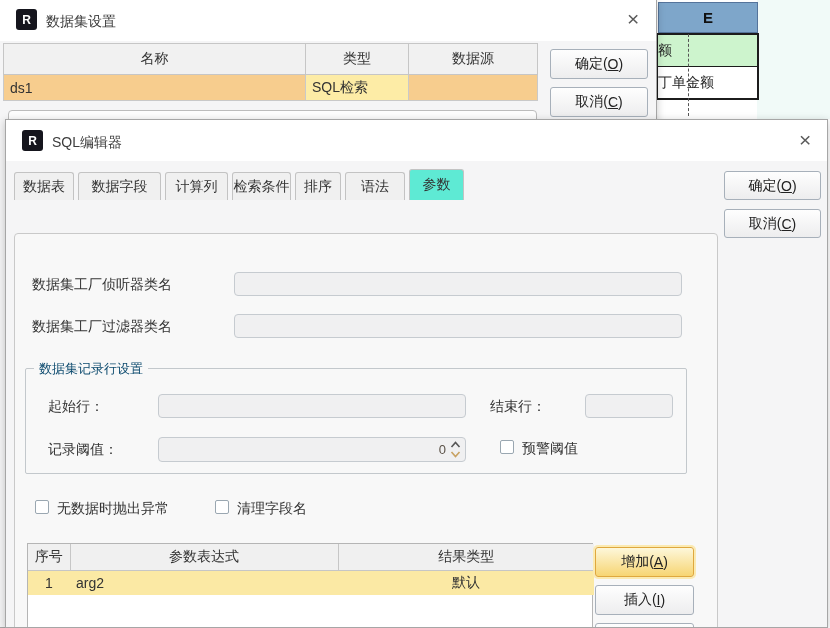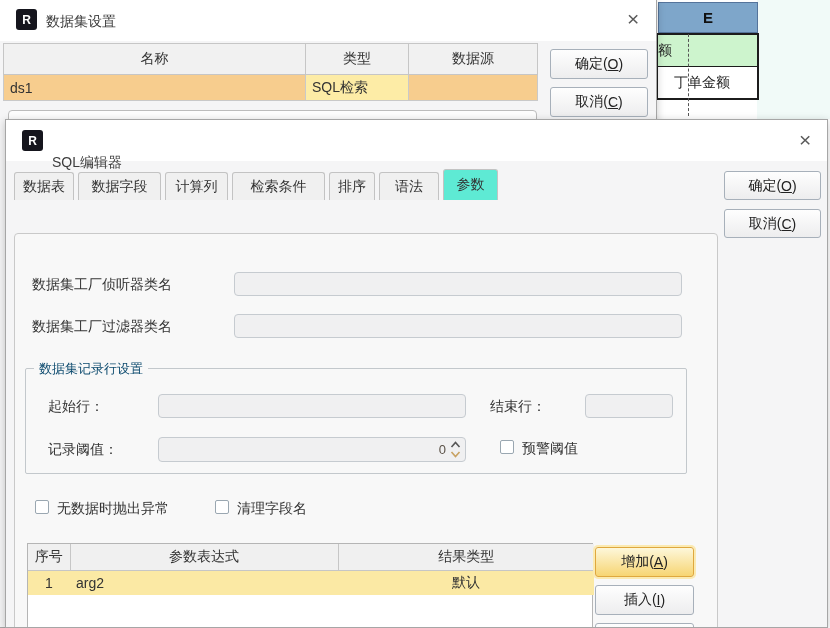--- a/index.html
+++ b/index.html
@@ -10,21 +10,21 @@
   
   #backdrop { left:0; top:0; width:830px; height:119px; z-index:0; }
   .sheet-right { left:757px; top:0; width:73px; height:119px; background:#f1faf8; }
   .col-header { left:658px; top:2px; width:100px; height:31px; background:#7ea6ca;
     border:1px solid #55749b; display:flex; align-items:center; justify-content:center;
     font-weight:bold; font-size:15px; color:#111; }
   .cell-block { left:656px; top:33px; width:103px; height:67px; border:2px solid #1c1c1c; background:#fff; }
   .cell-green { left:0; top:0; width:99px; height:32px; background:#cdf4cd;
     border-bottom:1px solid #1c1c1c; display:flex; align-items:center; font-size:14px; color:#222; }
   .cell-white { left:0; top:33px; width:77px; height:30px; background:#fff;
-    display:flex; align-items:center; font-size:14px; color:#222;padding-left:16px; }
+    display:flex; align-items:center; font-size:14px; color:#222; }
   .dash-line { left:688px; top:34px; width:0; height:82px; border-left:1px dashed #555; }
 
   
   .dialog { background:#f5f5f6; border:1px solid #a6a6a6; box-shadow:0 2px 8px rgba(0,0,0,.22); }
   #dlg1 { left:0; top:0; width:657px; height:628px; z-index:1; border-left:none; border-top:none; }
   #dlg2 { left:5px; top:119px; width:823px; height:509px; z-index:2; overflow:hidden; }
   .titlebar { position:absolute; left:0; top:0; right:0; height:41px; background:#fff; }
   .app-icon { position:absolute; width:21px; height:21px; background:#15151d; border-radius:3px;
     color:#fff; font-weight:bold; font-size:12px; display:flex; align-items:center; justify-content:center; }
   .title-text { position:absolute; font-size:14px; color:#3c3c3c; }
@@ -129,29 +129,29 @@
   <div class="btn" style="left:550px; top:87px; width:98px; height:30px;">
     <span>取消(</span>
       <span class="u">C</span>
       <span>)</span>
   </div>
 </div>
 
 <div id="dlg2" class="abs dialog">
   <div class="titlebar">
     <div class="app-icon" style="left:16px; top:10px;">R</div>
-    <div class="title-text" style="left:46px; top:14px;margin-top:20px;">SQL编辑器</div>
+    <div class="title-text" style="left:46px; top:14px;">SQL编辑器</div>
     <div class="close-x" style="left:793px; top:10px;">×</div>
   </div>
 
   <div class="tabs">
     <div class="tab" style="width:60px;">数据表</div>
     <div class="tab" style="width:83px;">数据字段</div>
     <div class="tab" style="width:63px;">计算列</div>
-    <div class="tab" style="width:93px;">检索条件</div>
+    <div class="tab" style="width:59px;">检索条件</div>
     <div class="tab" style="width:46px;">排序</div>
     <div class="tab" style="width:60px;">语法</div>
     <div class="tab active" style="width:55px;">参数</div>
   </div>
 
   <div class="btn" style="left:718px; top:51px; width:97px; height:29px;">
     <span>确定(</span>
       <span class="u">O</span>
       <span>)</span>
   </div>

